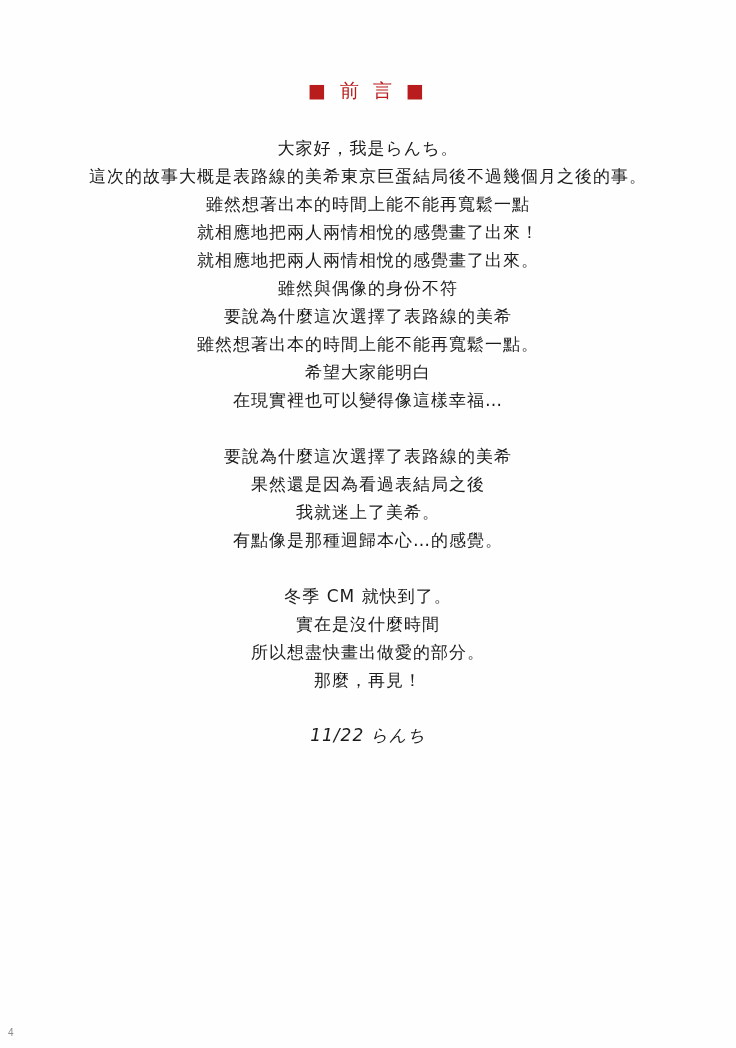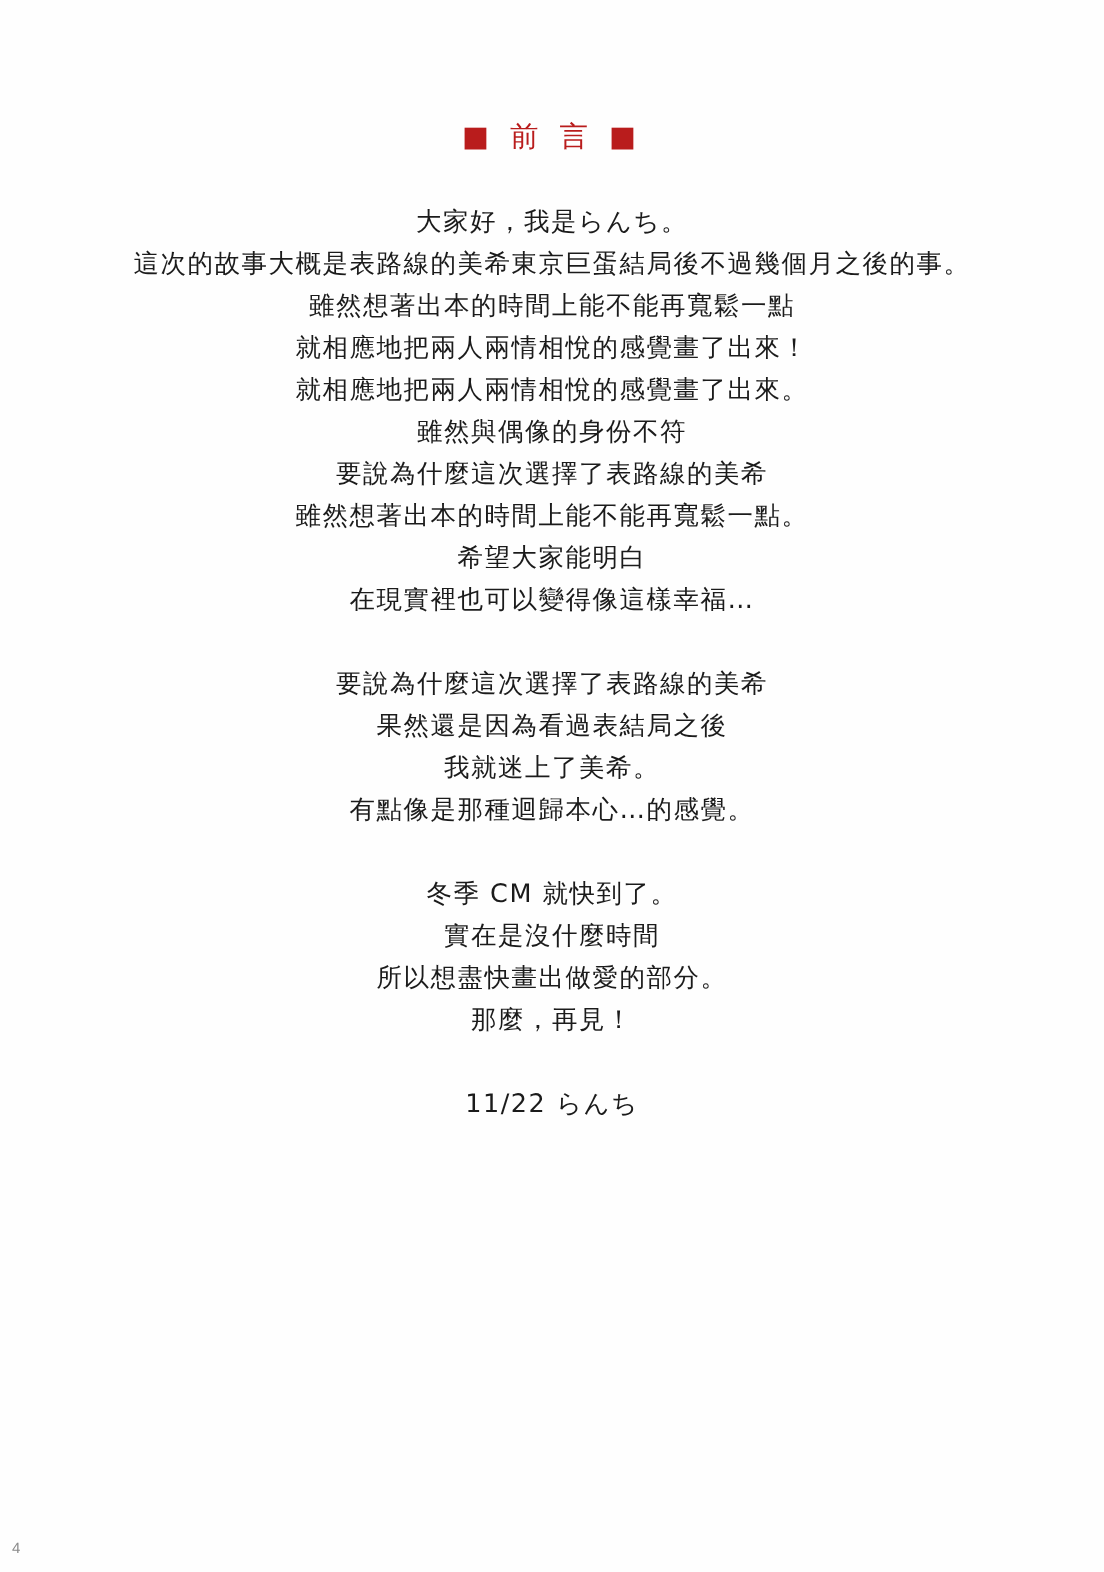--- a/index.html
+++ b/index.html
@@ -48,20 +48,21 @@
   .gap {
     height: 28px;
   }
   .signature {
     margin-top: 30px;
     font-size: 17px;
     letter-spacing: 1px;
     color: #1b1b1b;
     font-family: "DejaVu Sans", sans-serif;
     white-space: pre;
+    font-style: italic;
   }
   .page-number {
     position: absolute;
     left: 8px;
     bottom: 10px;
     font-size: 10px;
     color: #8a8a8a;
     font-family: "Liberation Sans", sans-serif;
   }
 </style>

